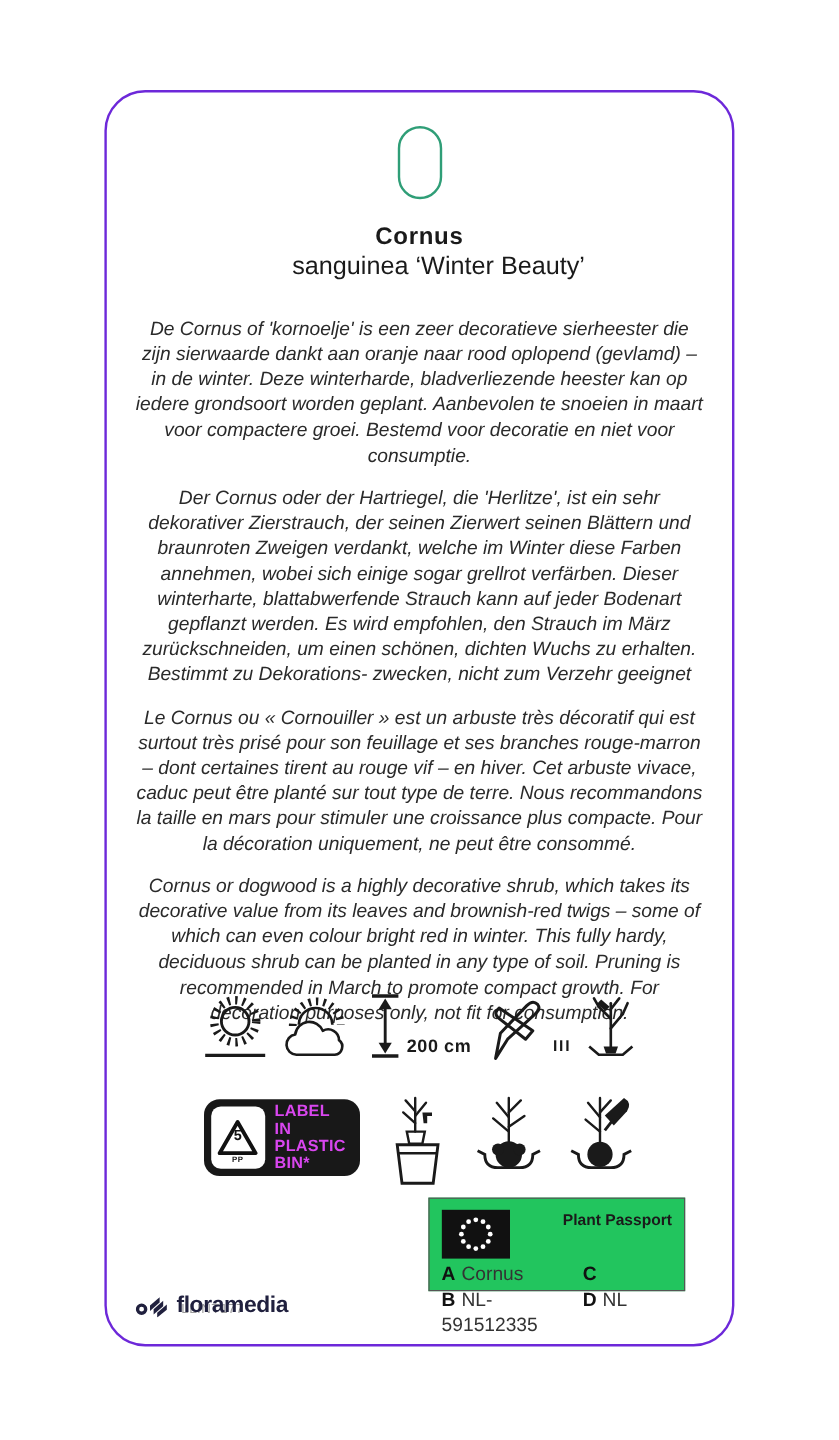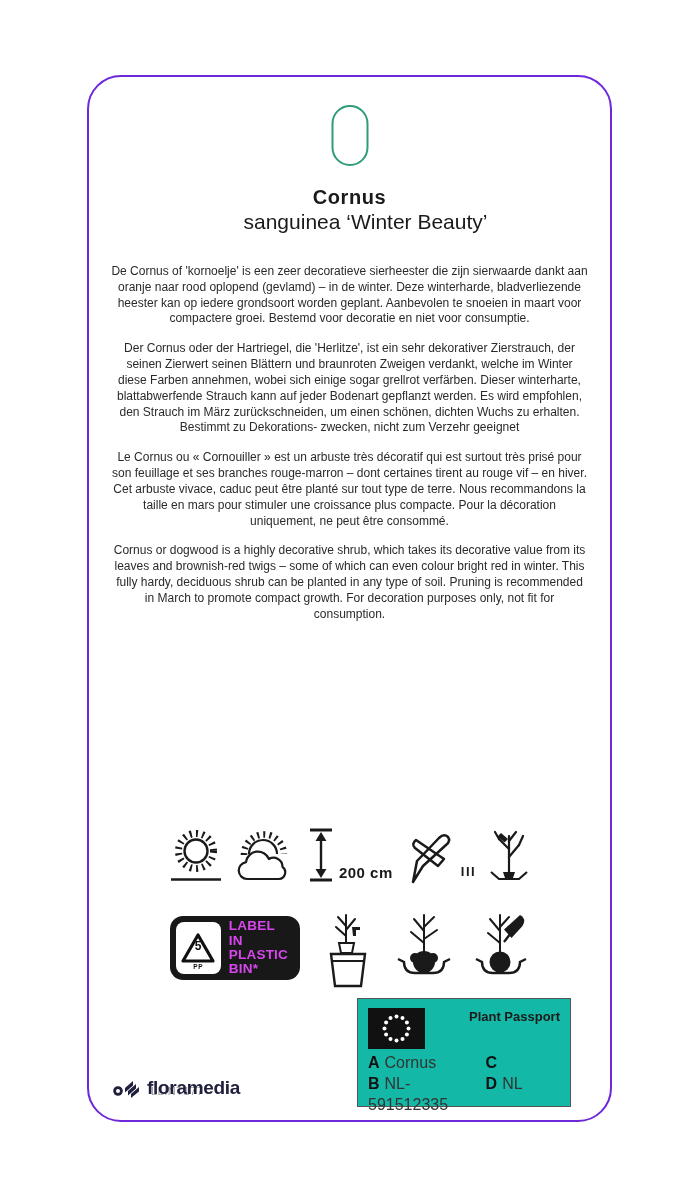--- a/index.html
+++ b/index.html
@@ -18,21 +18,21 @@
     box-sizing:border-box;background:#fff;
   }
   .title{
     position:absolute;top:109px;left:0;width:100%;text-align:center;
     font-size:20px;font-weight:bold;letter-spacing:.6px;
   }
   .subtitle{
     position:absolute;top:133px;left:0;width:100%;text-align:center;font-size:21px;padding-left:16px;
   }
   .descs{position:absolute;top:187px;left:0;right:0;padding:0 22px;}
-  .descs p{margin:0 0 14px;font-size:12px;line-height:1.32;text-align:center;color:#2a2a2a;}
+  .descs p{margin:0 0 14px;font-size:16px;line-height:1.32;text-align:center;color:#2a2a2a;font-style:italic;}
 
   .care-row{
     position:absolute;top:749px;left:0;right:0;
     display:flex;justify-content:center;align-items:flex-end;gap:13px;
   }
   .care-item{display:flex;align-items:flex-end;gap:5px;}
   .height-text{font-size:15px;font-weight:bold;margin-bottom:3px;letter-spacing:.5px;}
   .prune-month{font-size:13px;font-weight:bold;letter-spacing:1.5px;margin-bottom:5px;}
 
   .handle-row{
@@ -48,22 +48,22 @@
     width:46px;height:52px;background:#fff;border-radius:8px;position:relative;
     display:flex;flex-direction:column;align-items:center;justify-content:center;
   }
   .bin-code{position:absolute;top:17px;left:0;width:100%;text-align:center;
     font-size:12px;font-weight:bold;color:#111;}
   .bin-material{position:absolute;bottom:4px;left:0;width:100%;text-align:center;
     font-size:6.5px;font-weight:bold;color:#111;letter-spacing:.5px;}
   .bin-text{color:#d946ef;font-weight:bold;font-size:13.5px;line-height:1.06;letter-spacing:.2px;}
 
   .passport{
-    position:absolute;left:268px;top:921px;width:214px;height:109px;
-    border:1.5px solid #555;box-sizing:border-box;background:#14b8a6;
+    position:absolute;left:268px;top:921px;width:214px;height:78px;
+    border:1.5px solid #555;box-sizing:border-box;background:#22c55e;
   }
   .pp-flag{position:absolute;left:10px;top:9px;line-height:0;}
   .pp-title{position:absolute;right:10px;top:10px;font-weight:bold;font-size:13px;}
   .pp-grid{
     position:absolute;left:10px;right:6px;top:53px;
     display:grid;grid-template-columns:1.5fr 1fr;font-size:16px;line-height:21px;color:#333;
   }
   .pp-key{font-weight:bold;color:#111;margin-right:5px;}
 
   .print-code{position:absolute;left:62px;top:1008px;font-size:11px;color:#9b9b9b;letter-spacing:.5px;}

